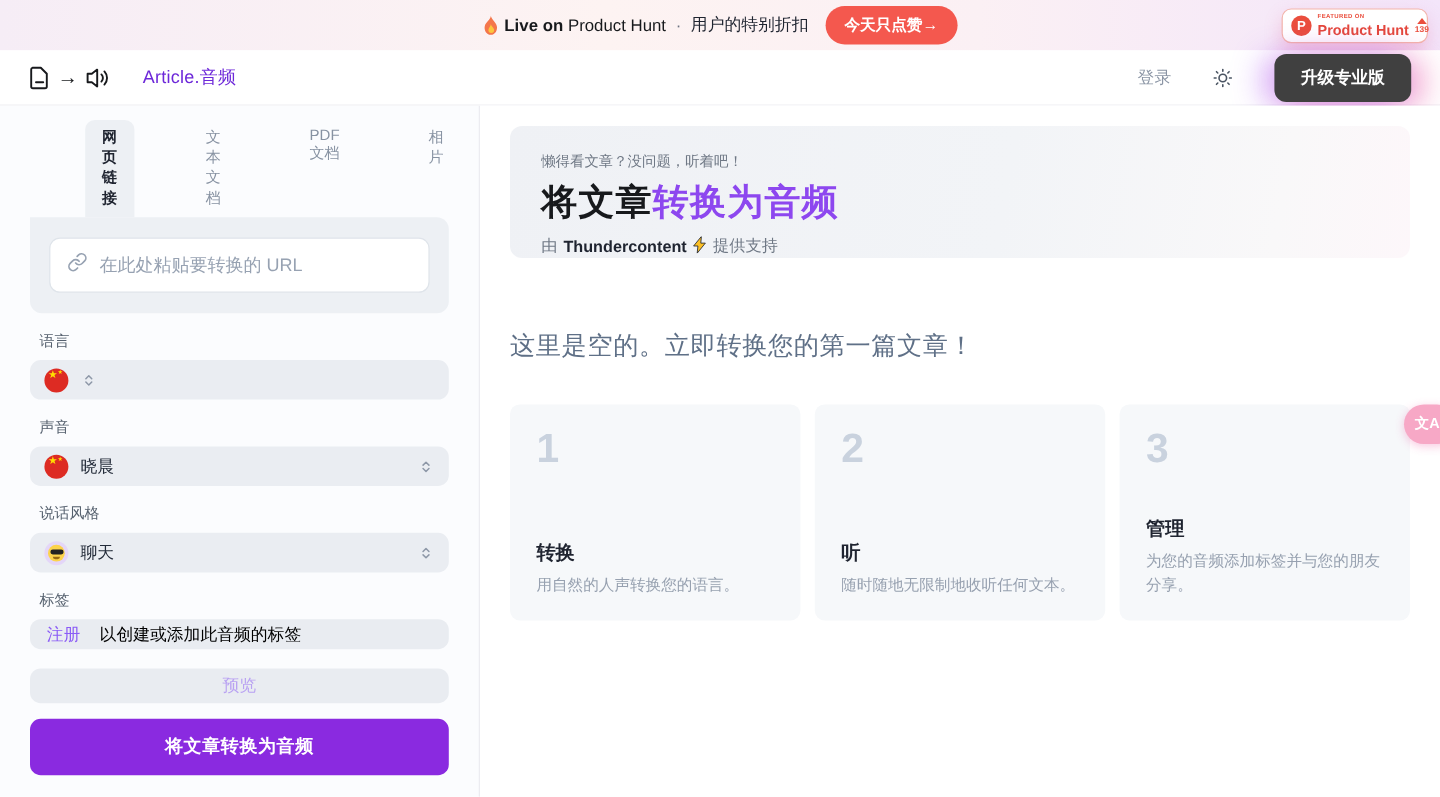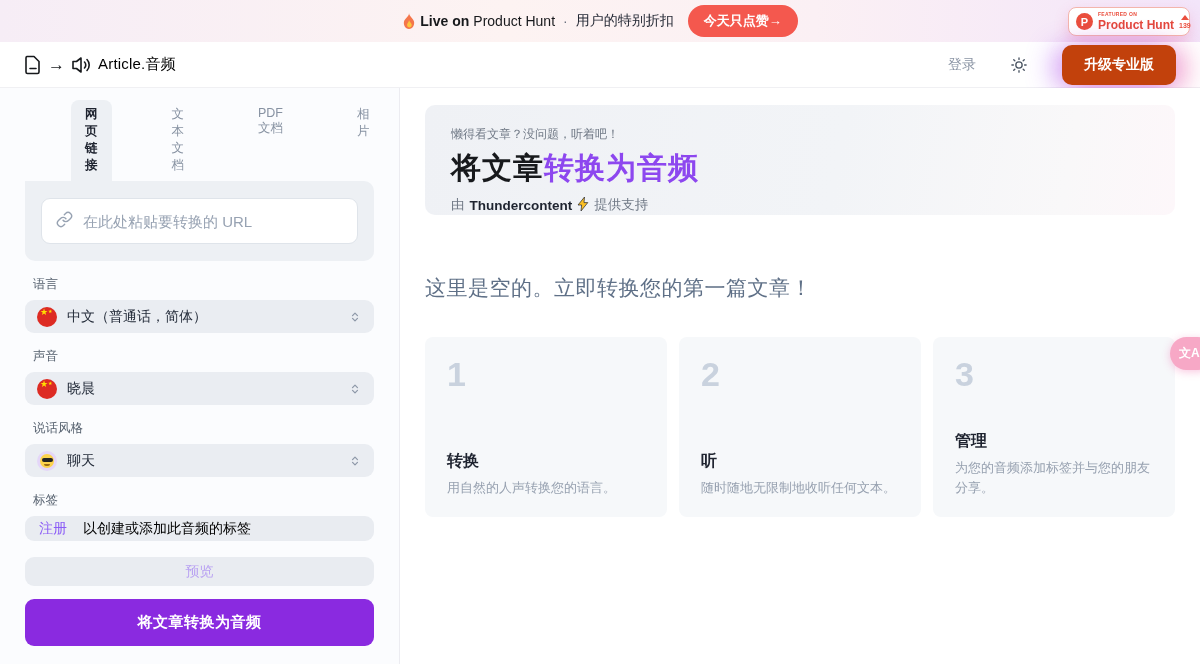--- a/index.html
+++ b/index.html
@@ -29,25 +29,25 @@
   .ph-tri { width:0; height:0; border-left:4px solid transparent; border-right:4px solid transparent;
     border-bottom:5px solid #ea4e3d; margin-bottom:2px; }
   .ph-count { font-size:7px; font-weight:bold; color:#ea4e3d; }
 
   
   .header { height:46px; background:#fff; border-bottom:1px solid #f0f0f3; display:flex; align-items:center;
     padding:0 24px; position:relative; }
   .logo { display:flex; align-items:center; gap:5px; cursor:pointer; }
   .logo svg { display:block; }
   .logo-arrow { font-size:17px; color:#17191c; margin:0 1px; }
-  .app-name { font-size:15px; color:#000000; margin-left:0; letter-spacing:.2px; }
+  .app-name { font-size:15px; color:#6d28d9; margin-left:21px; letter-spacing:.2px; }
   .header-right { margin-left:auto; display:flex; align-items:center; gap:34px; }
   .login-link { font-size:14px; color:#8a94a4; cursor:pointer; }
   .theme-toggle { cursor:pointer; display:flex; align-items:center; }
-  .upgrade-btn { background:#c2410c; color:#fff; font-size:14px; font-weight:bold; border:none;
+  .upgrade-btn { background:#404040; color:#fff; font-size:14px; font-weight:bold; border:none;
     border-radius:10px; padding:11px 22px; cursor:pointer;
     box-shadow:-10px 2px 26px rgba(168,85,247,.45), 10px 4px 26px rgba(236,72,153,.45); }
 
   
   .layout { display:flex; height:576px; }
   .sidebar { width:400px; flex:0 0 400px; background:#fbfcfe; border-right:1px solid #ececf1; padding:12px 25px 0 25px; }
   .main { flex:1; background:#fff; padding:17px 25px 0 25px; position:relative; }
 
   
   .tabs { display:flex; }
@@ -190,21 +190,20 @@
         <input class="url-input" type="text" placeholder="在此处粘贴要转换的 URL" style="">
       </div>
     </div>
 
     <div class="field-label">语言</div>
     <div class="select">
       <span class="flag">
           <span class="star-big">★</span>
           <span class="star-sm">★</span>
         </span>
-      <span class="select-value">中文（普通话，简体）</span>
       <span class="chevrons">
         <svg width="14" height="14" viewBox="0 0 20 20" fill="none" stroke="#8e98a8" stroke-width="1.8" stroke-linecap="round" stroke-linejoin="round">
             <path d="M6.5 8 10 4.5 13.5 8M6.5 12 10 15.5 13.5 12"></path>
           </svg>
       </span>
     </div>
 
     <div class="field-label">声音</div>
     <div class="select">
       <span class="flag">

